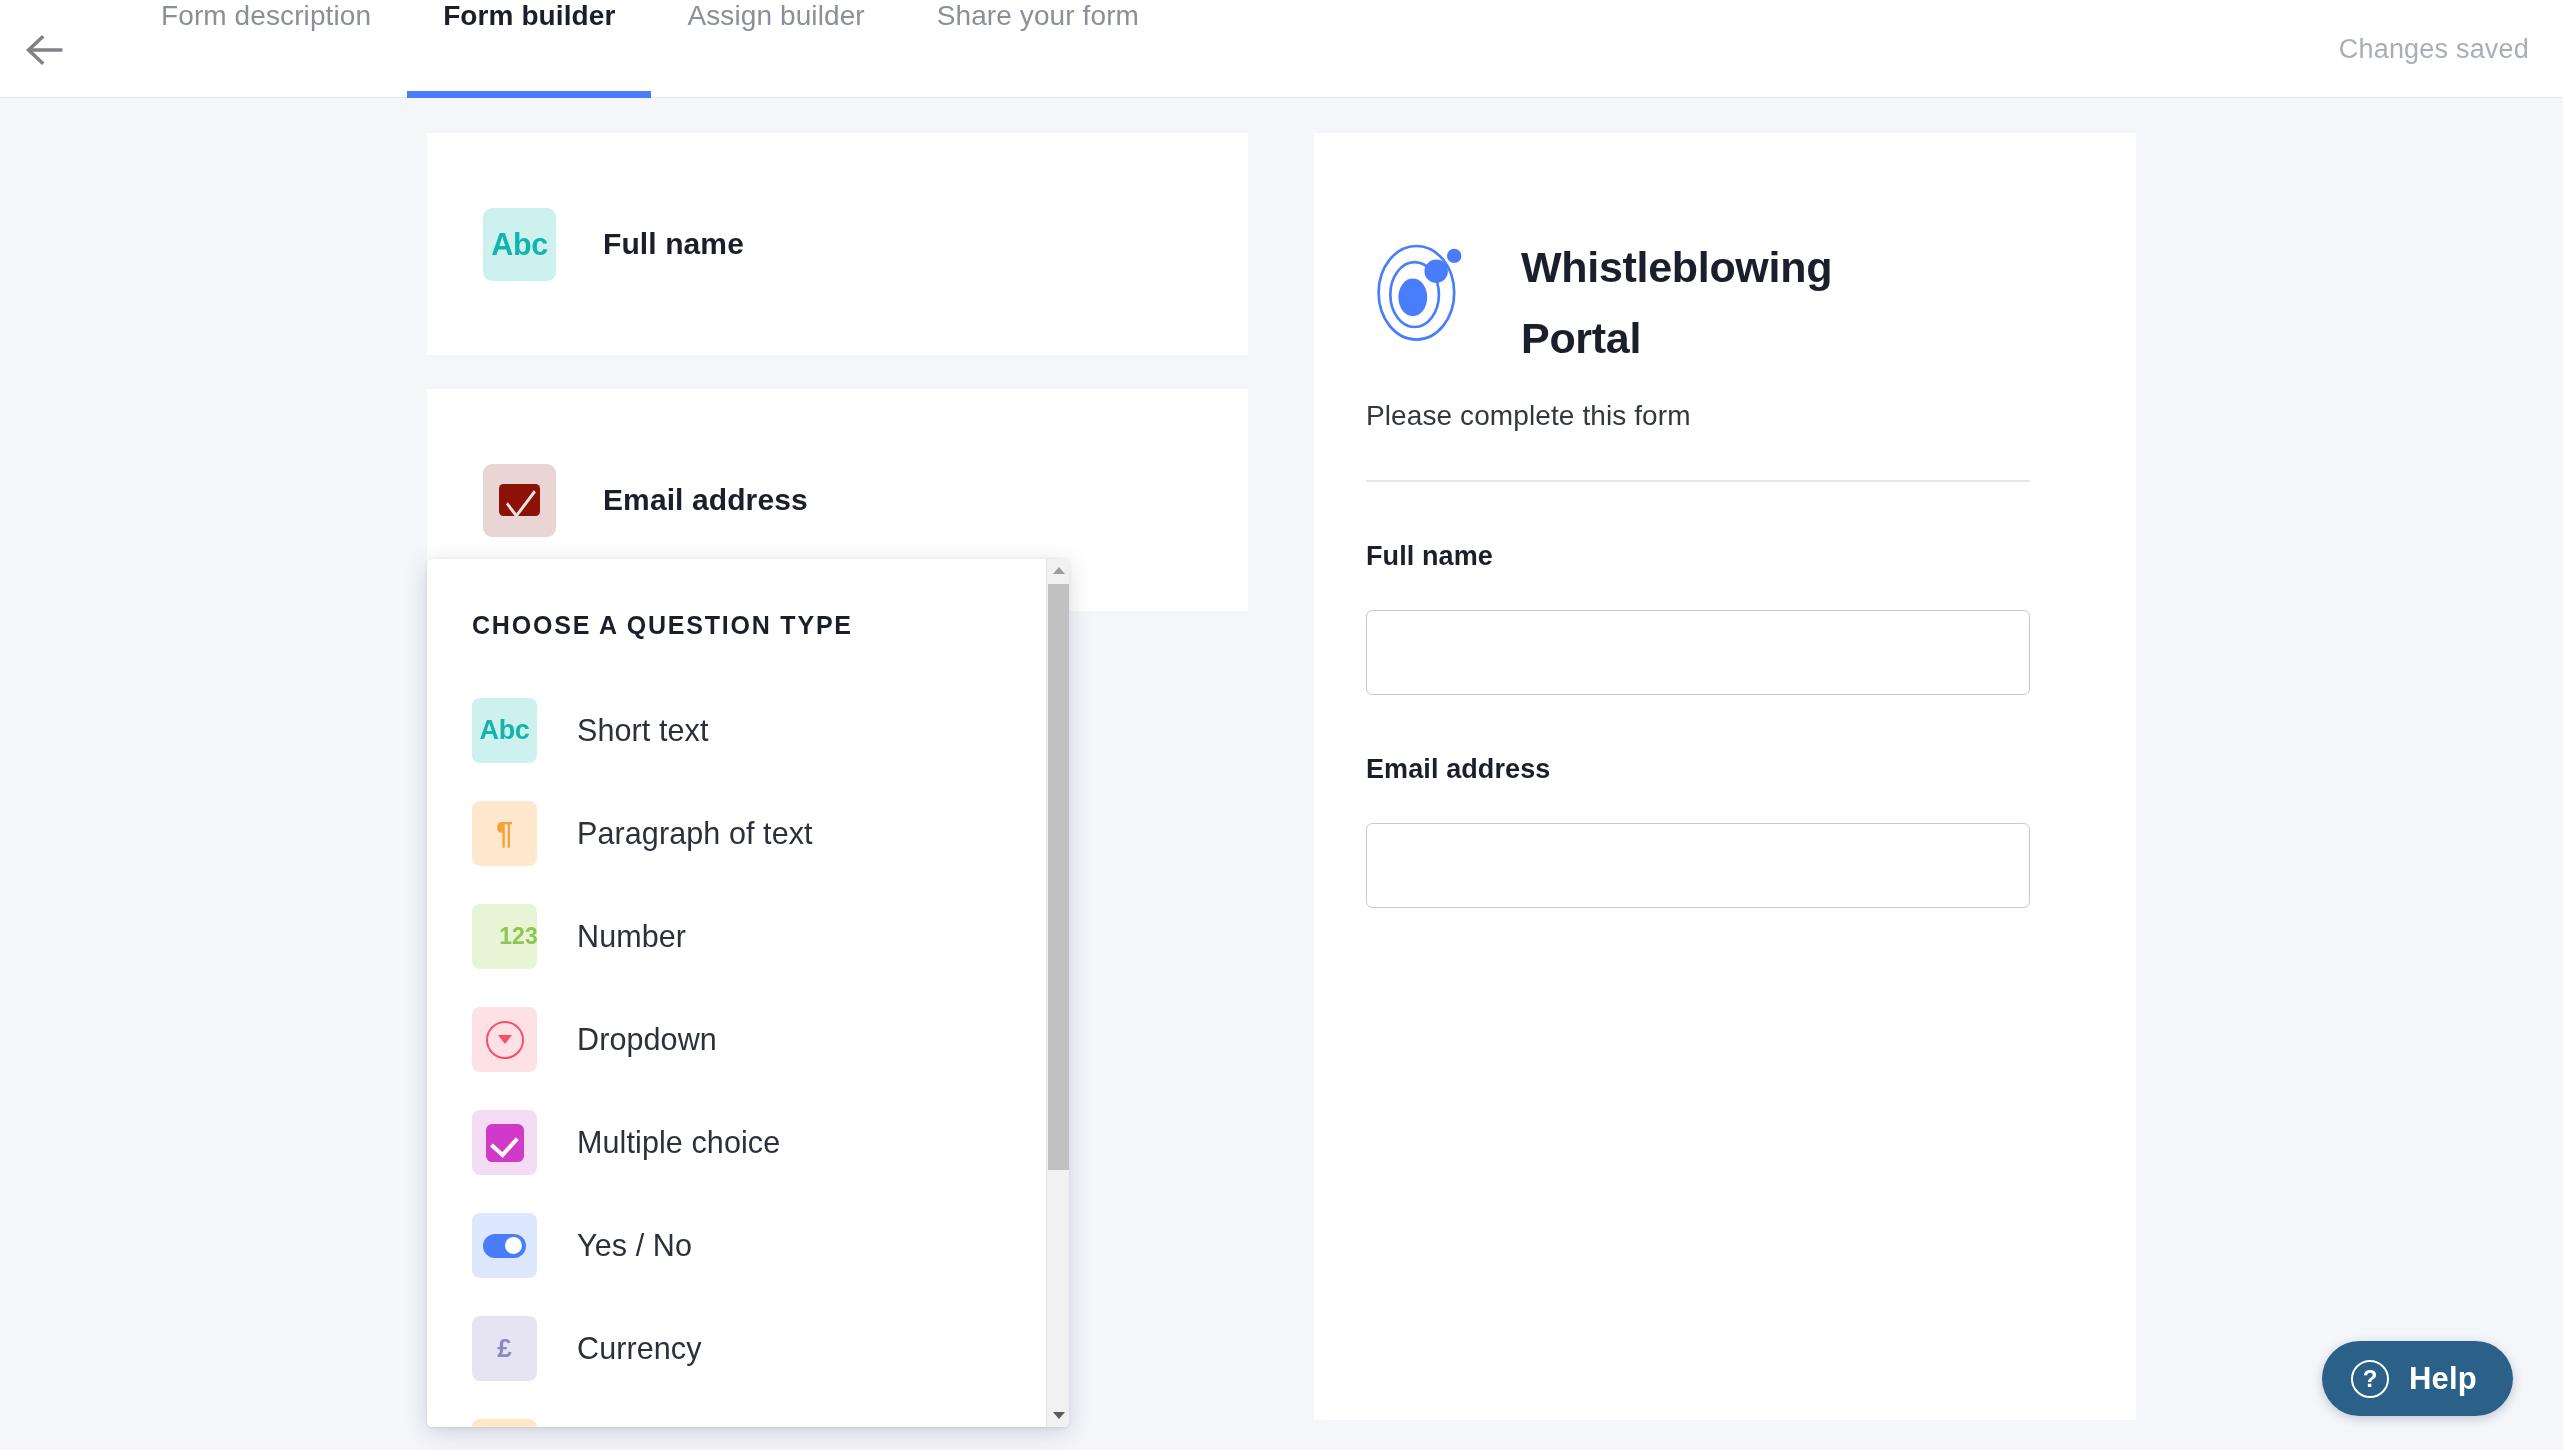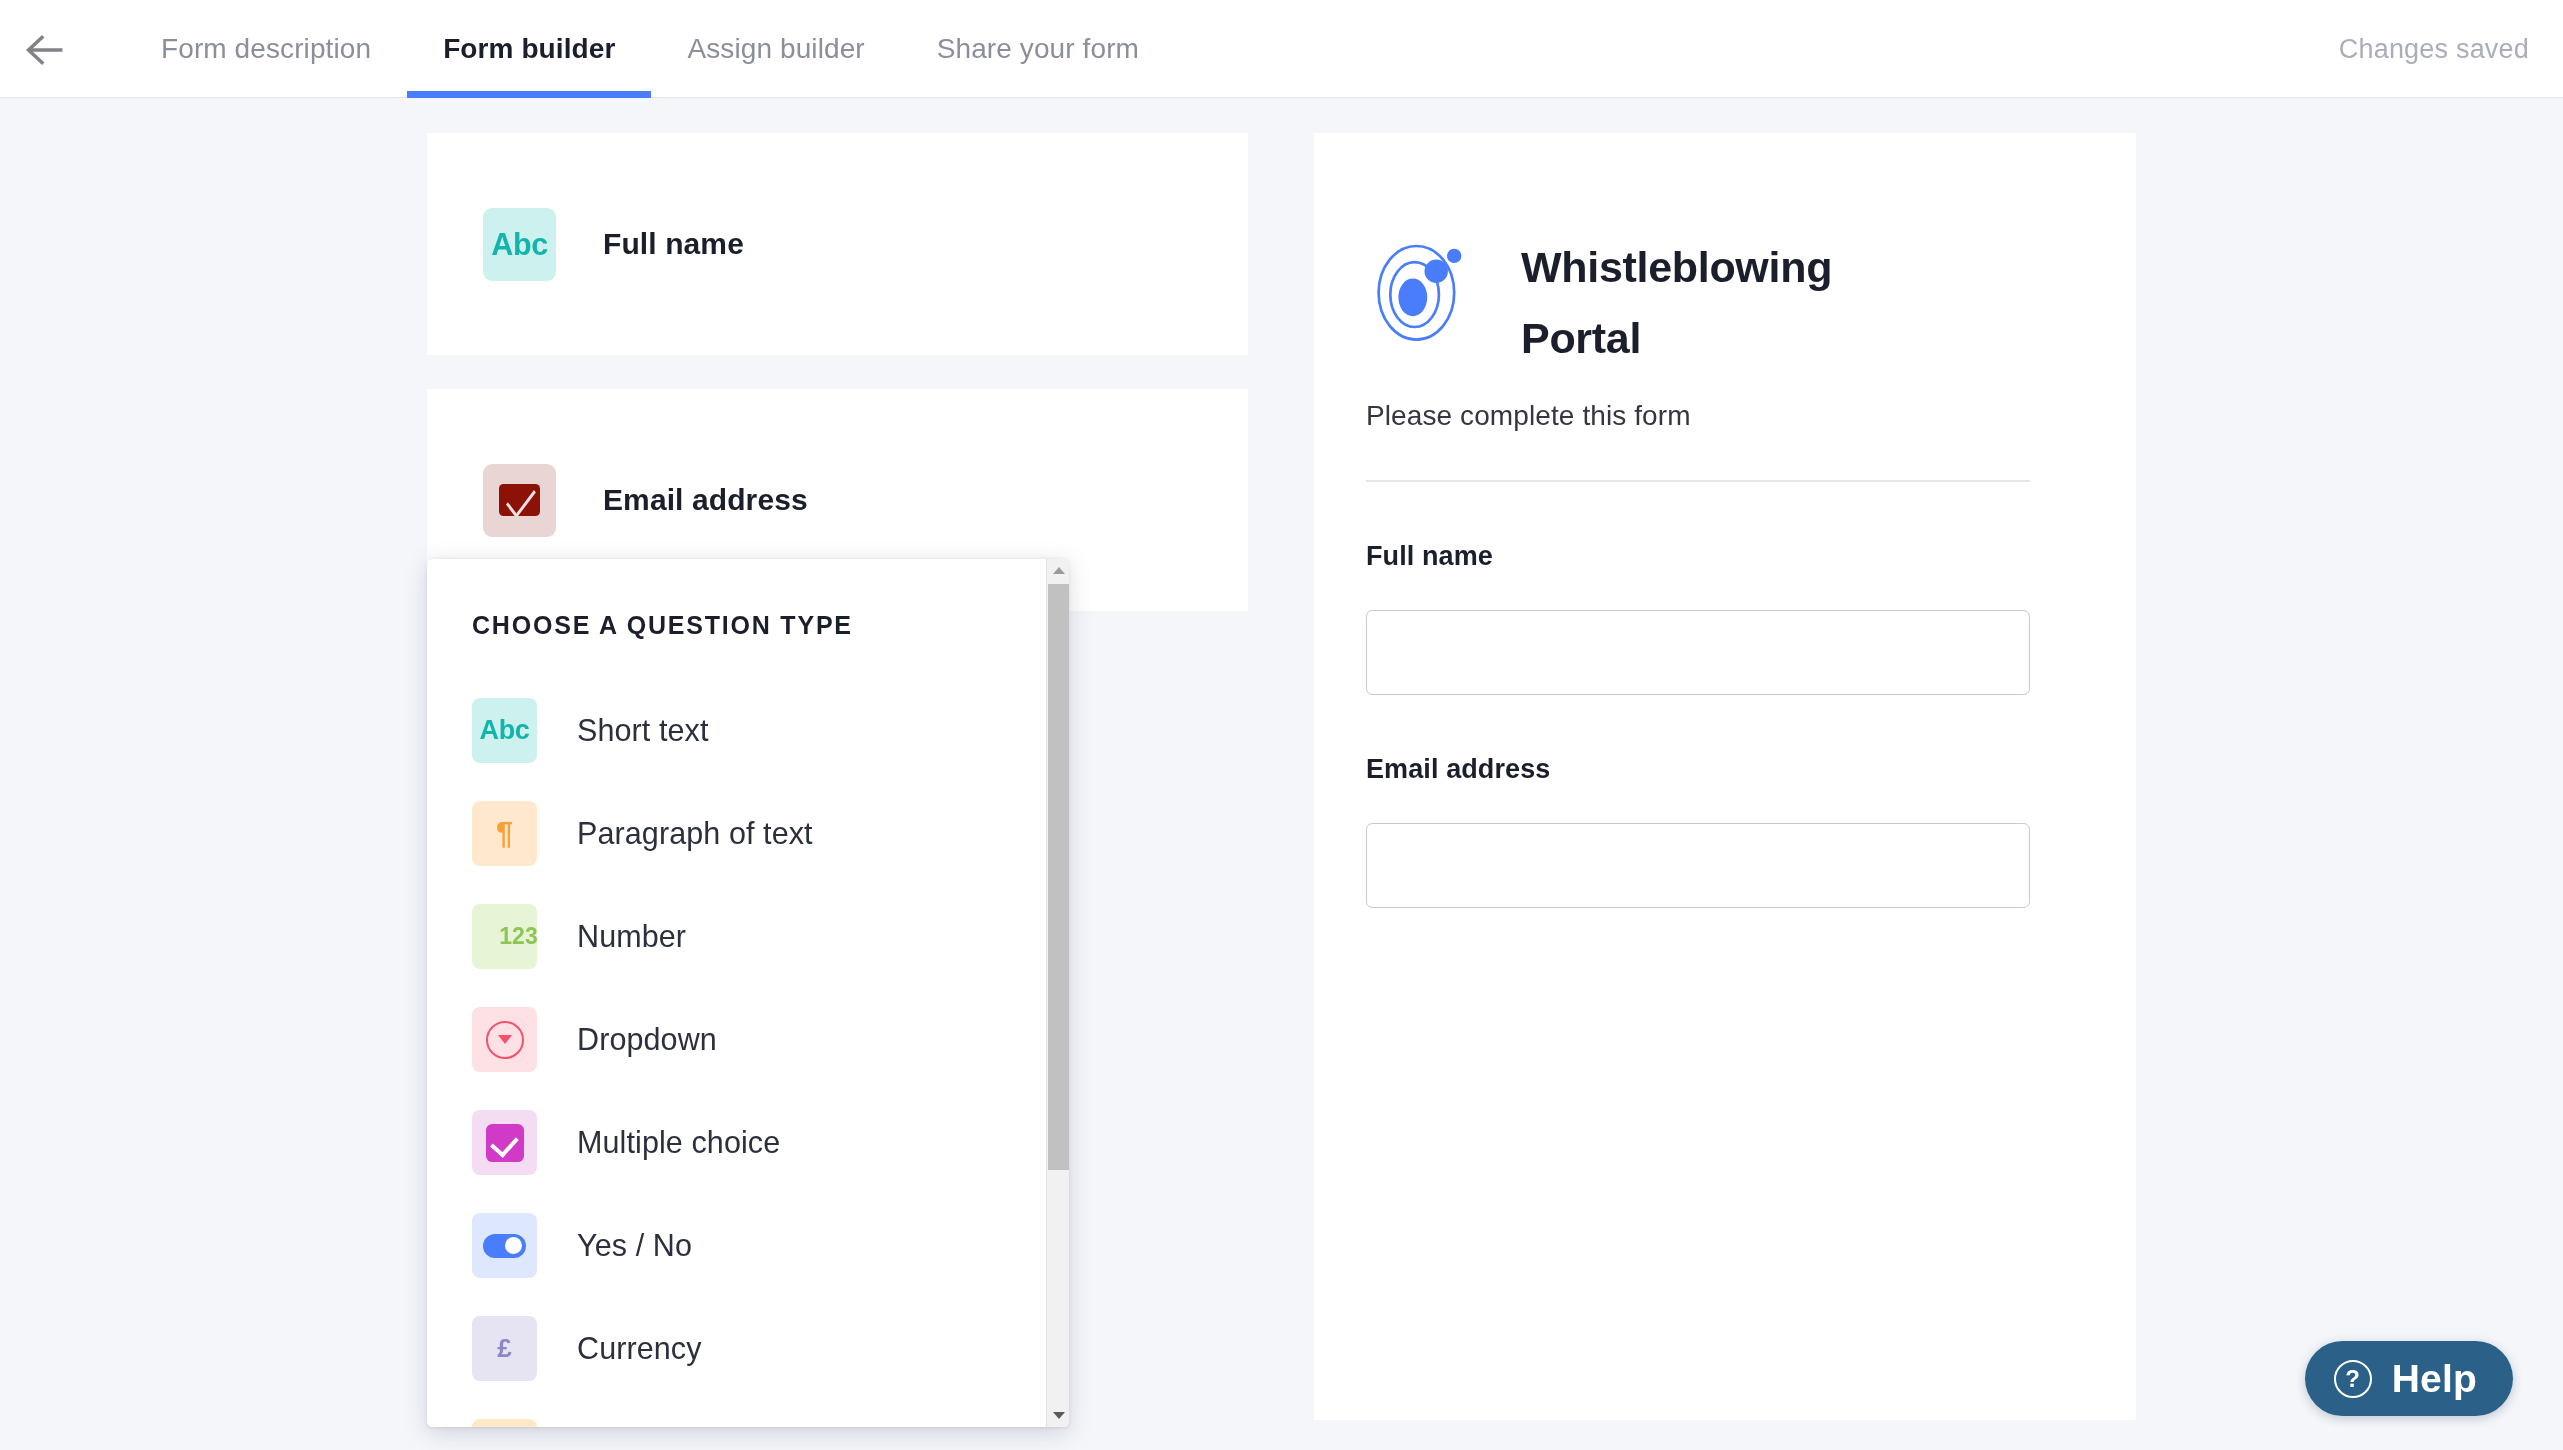--- a/index.html
+++ b/index.html
@@ -34,22 +34,22 @@
     position: absolute;
     left: 125px; top: 0;
     height: 98px;
     display: flex;
     align-items: flex-start;
   }
   .tab {
     position: relative;
     height: 98px;
     display: flex;
-    align-items: center;
-    padding: 8px 36px;
+    align-items: flex-start;
+    padding: 0 36px;
     font-size: 28px;
     color: #8b8f99;
     cursor: pointer;
     letter-spacing: 0.1px;
     white-space: nowrap;
   }
   .tab.active {
     color: #1b1f2b;
     font-weight: bold;
   }
@@ -345,21 +345,21 @@
     border: 2.7px solid #ffffff;
     border-radius: 50%;
     color: #ffffff;
     font-size: 24px;
     font-weight: bold;
     display: flex; align-items: center; justify-content: center;
     line-height: 1;
   }
   .help-label {
     color: #ffffff;
-    font-size: 39px;
+    font-size: 31px;
     font-weight: bold;
     letter-spacing: 0.2px;
   }
 </style>
 </head>
 <body>
 
 <div class="topbar">
 
   <div class="back-arrow">

